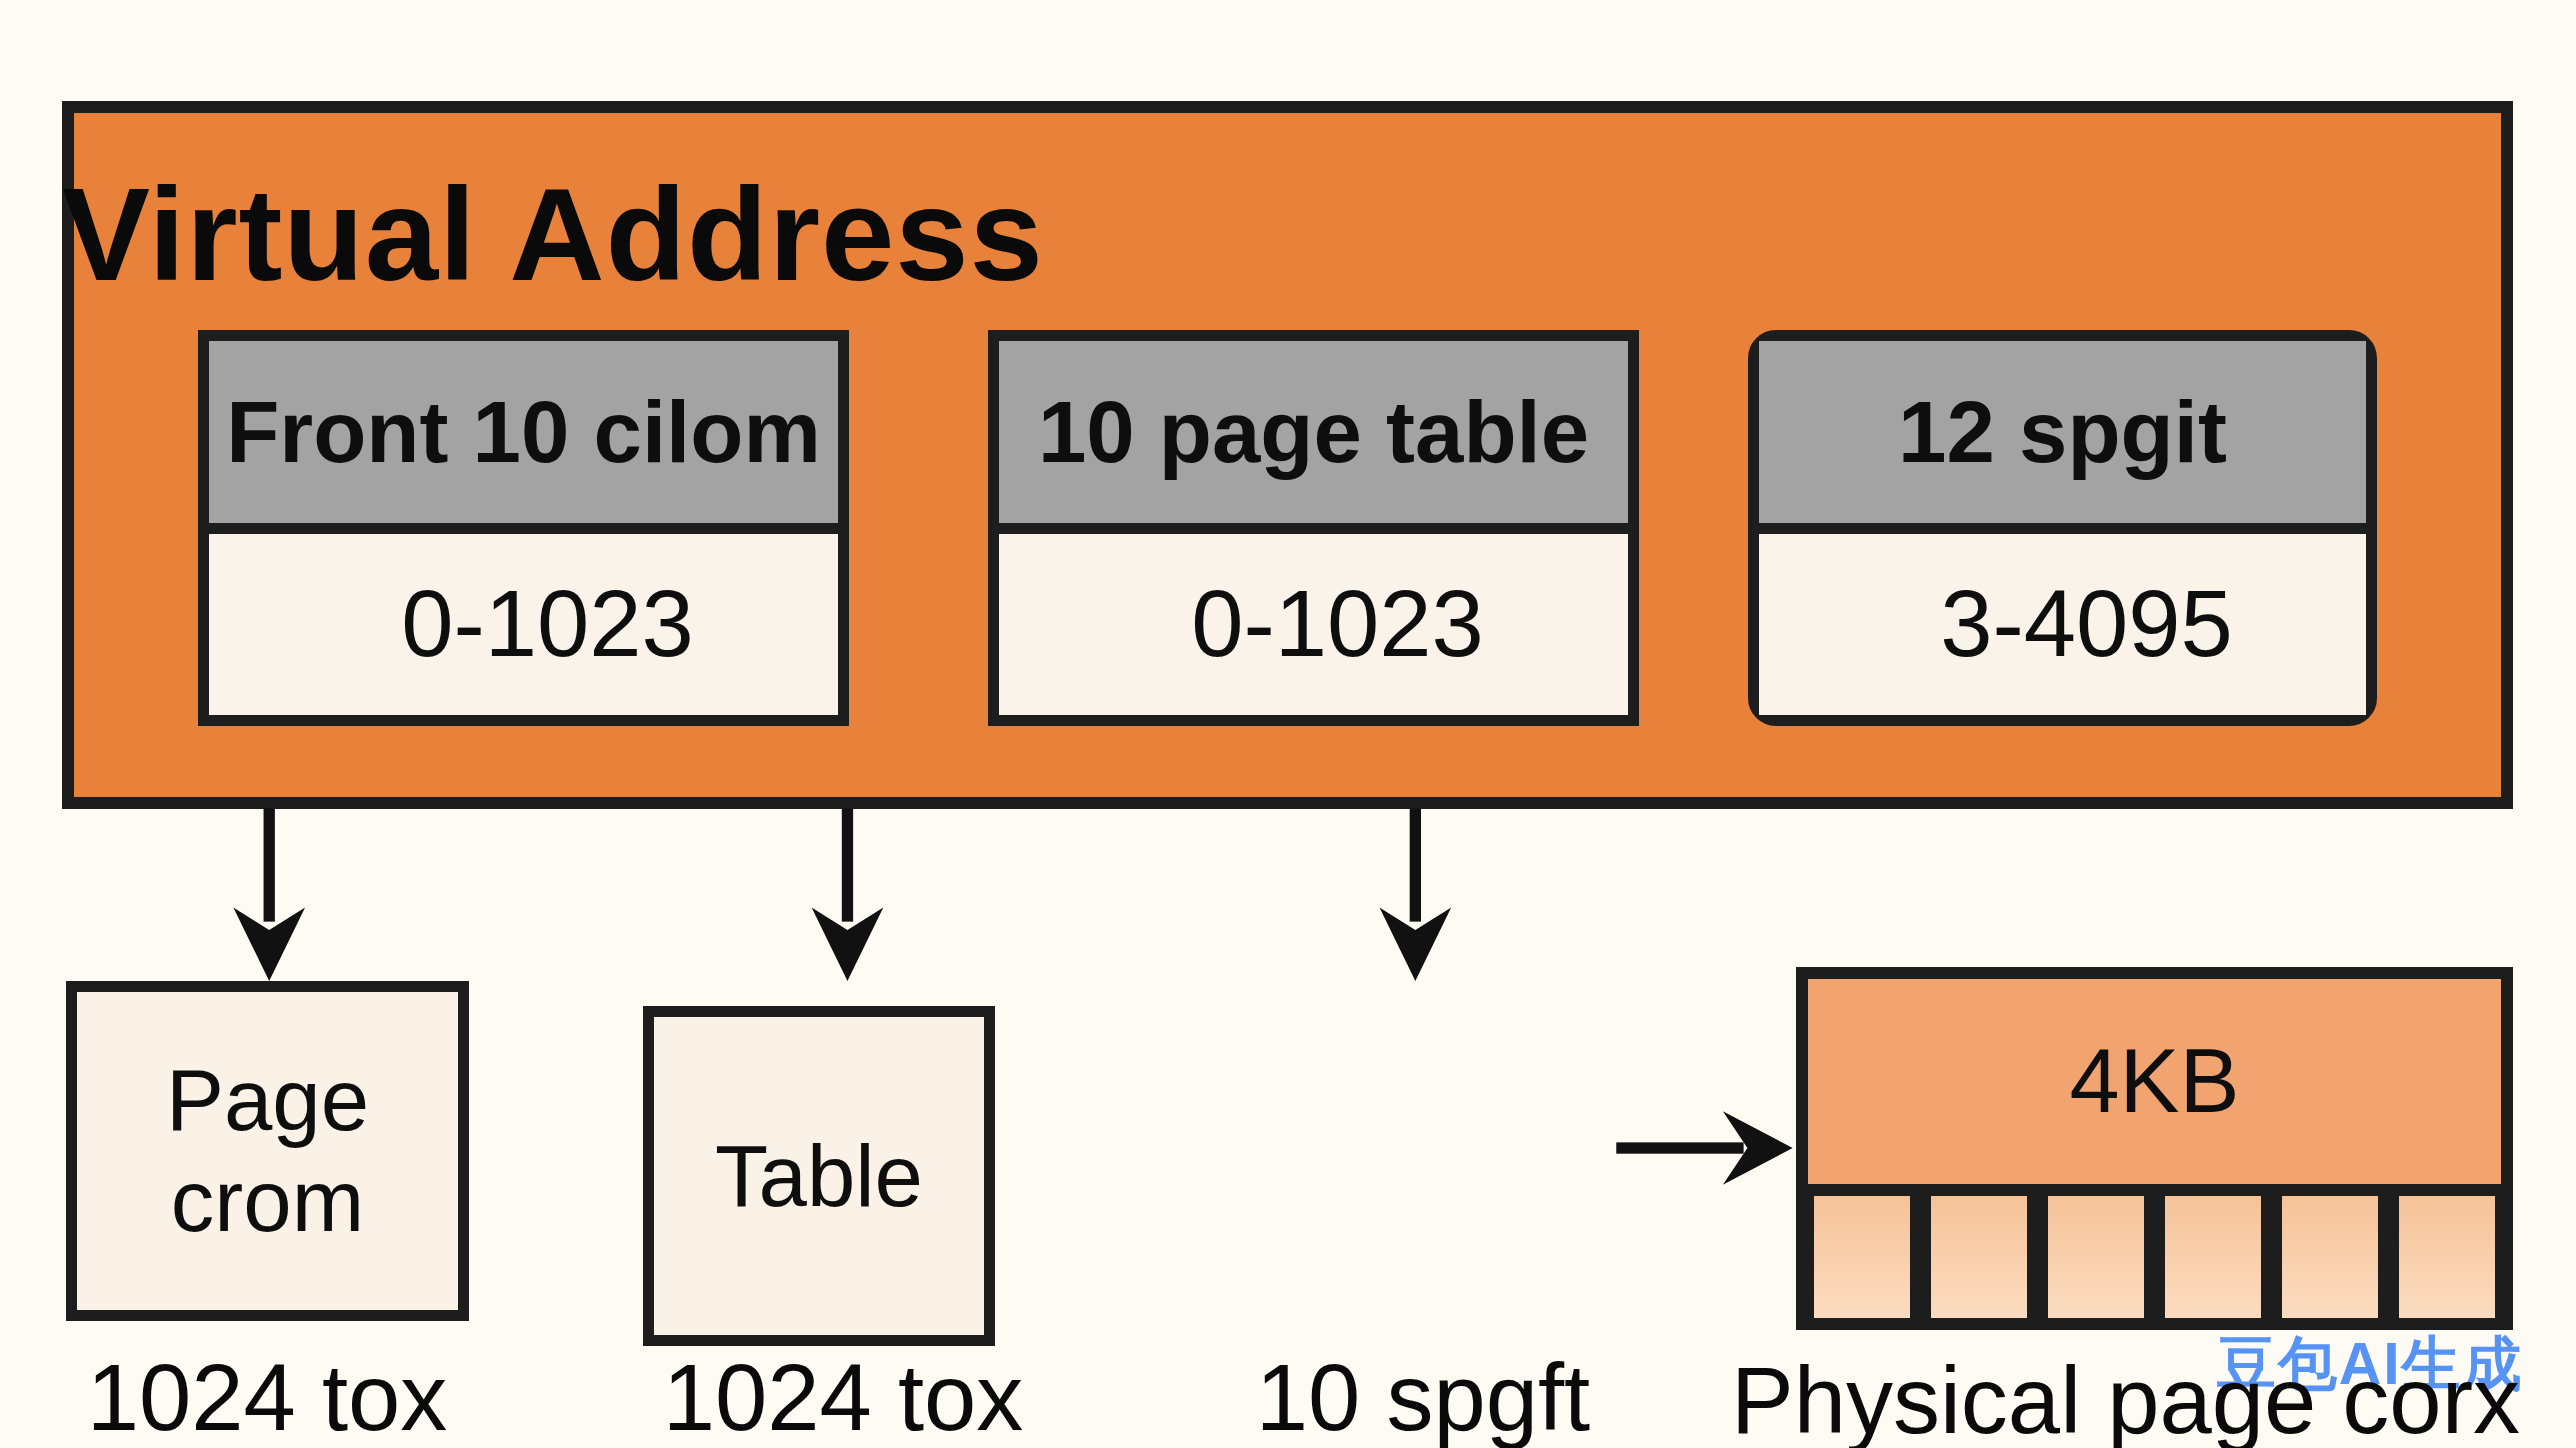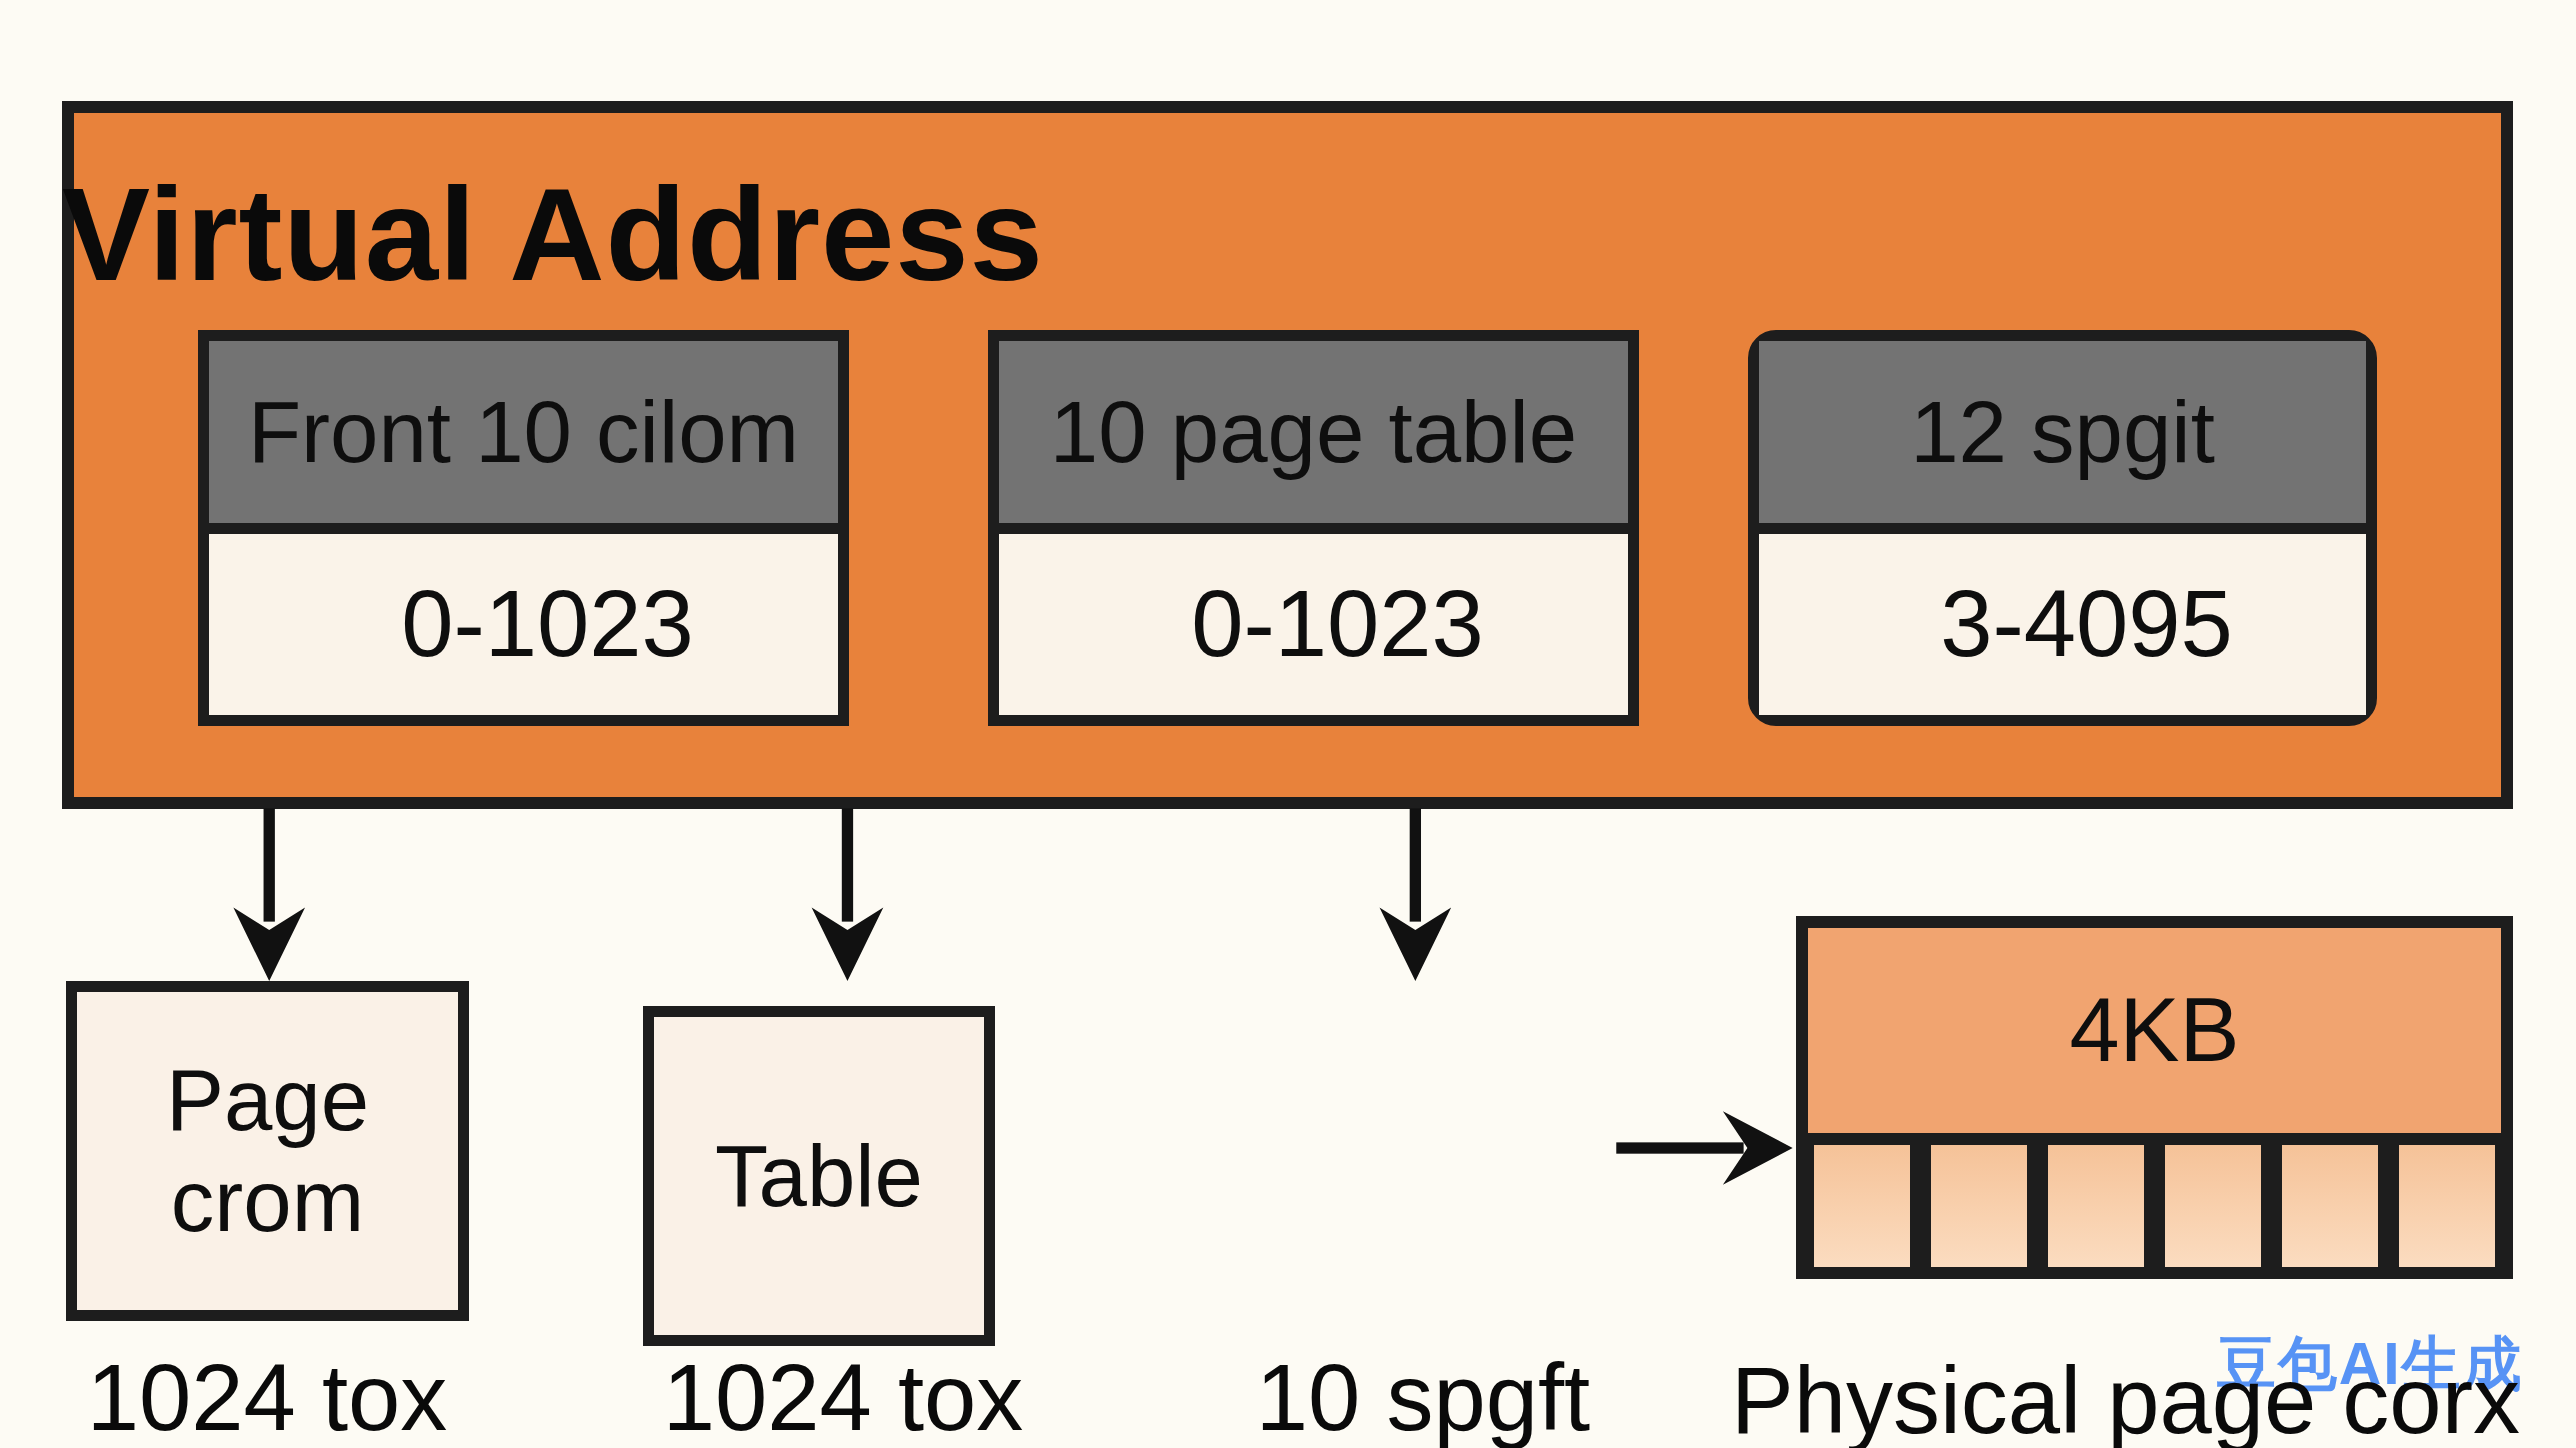--- a/index.html
+++ b/index.html
@@ -32,23 +32,24 @@
   .field-box{
     top:330px;height:396px;
     border:11.3px solid #1D1D1D;
     box-sizing:border-box;
     display:flex;flex-direction:column;
   }
   .field-box .cell{
     flex:1;display:flex;align-items:center;justify-content:center;
   }
   .field-box .cell.label{
-    background:#737373;
+    background:#a3a3a3;
     border-bottom:11.3px solid #1D1D1D;
     font-size:87px;
+    font-weight:bold;
   }
   .field-box .cell.range{
     background:#FAF3E9;
     font-size:94px;
     padding-left:48px;
   }
   #field-0{left:198px;width:651px;}
   #field-1{left:988px;width:651px;justify-content:center;}
   #field-2{left:1748px;width:629px;border-radius:28px;}
 
@@ -74,21 +75,21 @@
     font-size:94px;
     color:#0A0A0A;
     z-index:3;
   }
   #caption-0{left:-35px;}
   #caption-1{left:541px;}
   #caption-2{left:1121px;}
 
   
   .pbox{
-    left:1796px;top:916px;width:717px;height:363px;
+    left:1796px;top:967px;width:717px;height:363px;
     border:12.3px solid #1D1D1D;
     box-sizing:border-box;
     display:flex;flex-direction:column;
   }
   .pbox-top{
     height:205px;
     background:#F1A470;
     border-bottom:12.3px solid #1D1D1D;
     display:flex;align-items:center;justify-content:center;
     font-size:90px;

